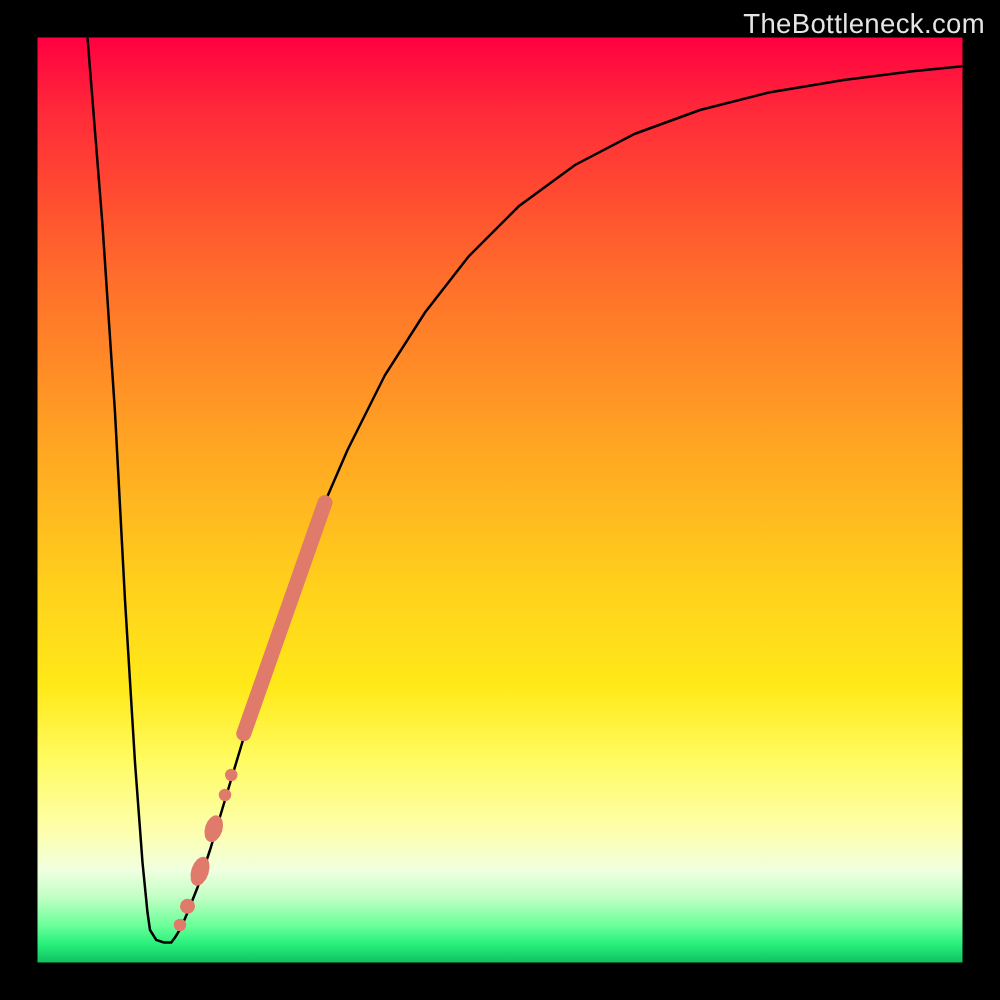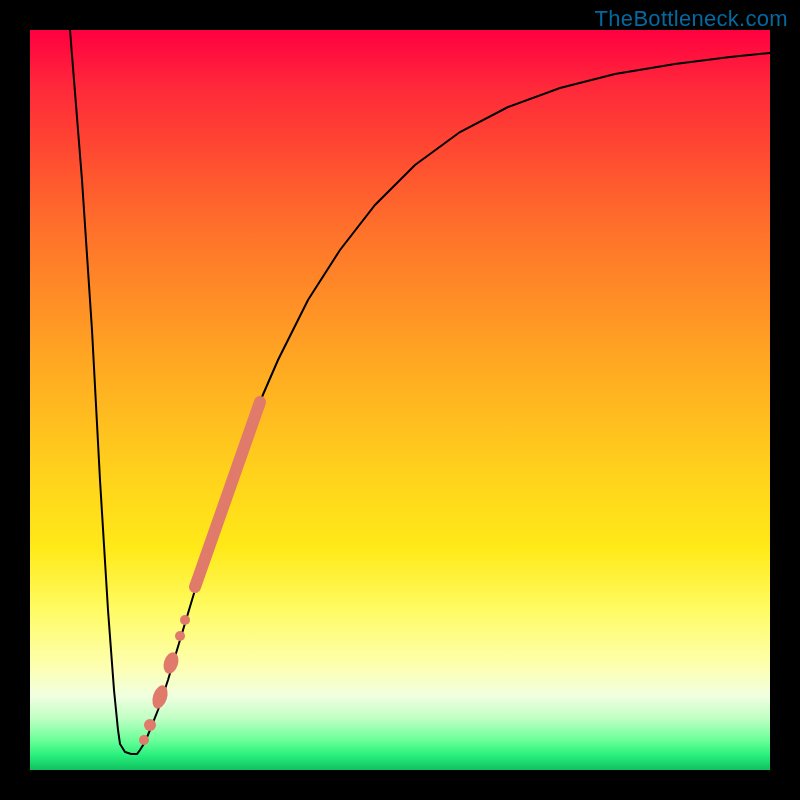--- a/index.html
+++ b/index.html
@@ -37,21 +37,21 @@
       #c0ffc4 93%,
       #6aff99 96%,
       #28f07c 98%,
       #10c060 100%
     );
   }
   .watermark {
     position: absolute;
     top: 6px;
     right: 12px;
-    color: #0369a1;
+    color: #e5e5e5;
     font-size: 22px;
     letter-spacing: 0.3px;
     z-index: 5;
     user-select: none;
   }
   svg.curve {
     position: absolute;
     left: 0;
     top: 0;
     width: 740px;

